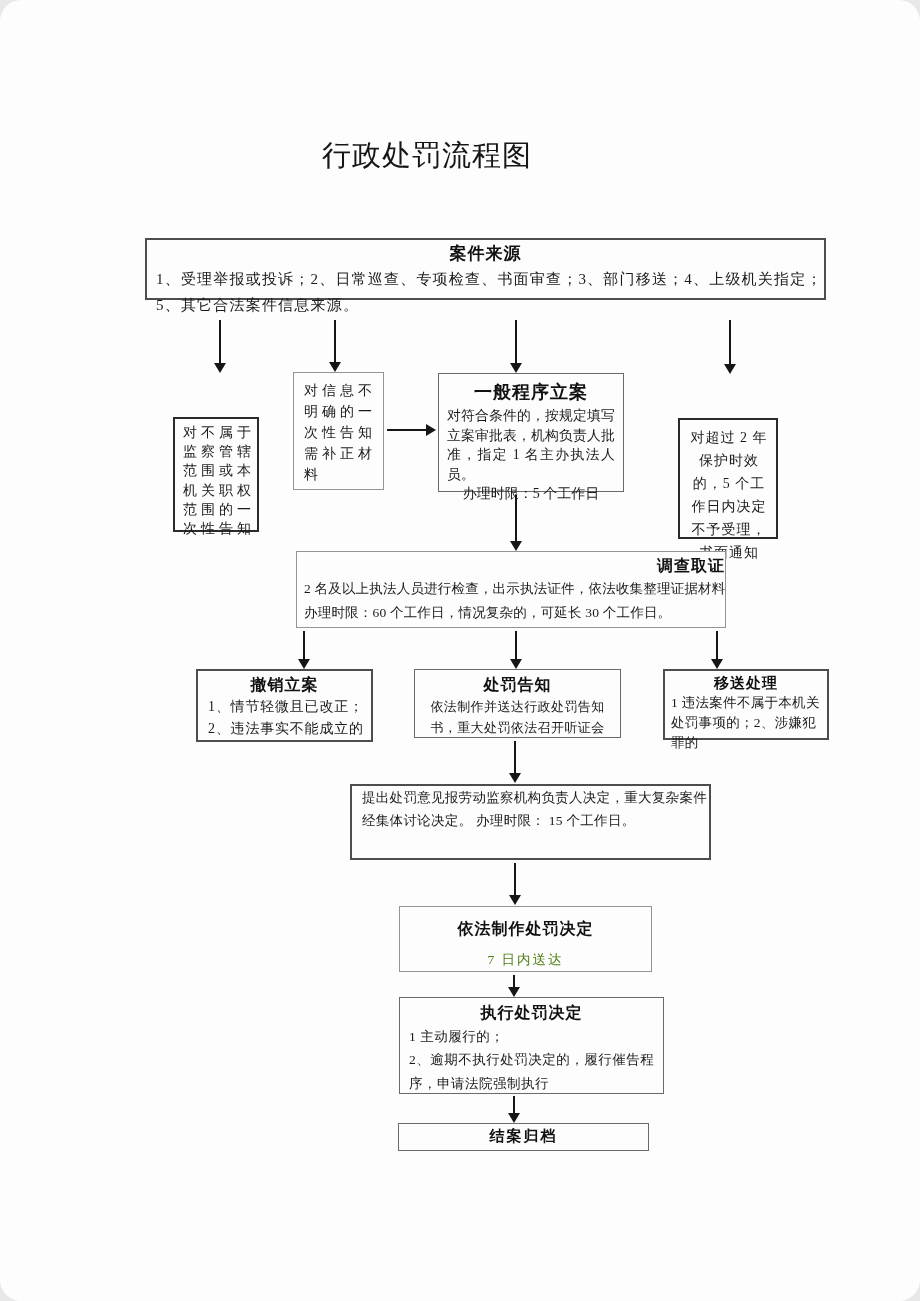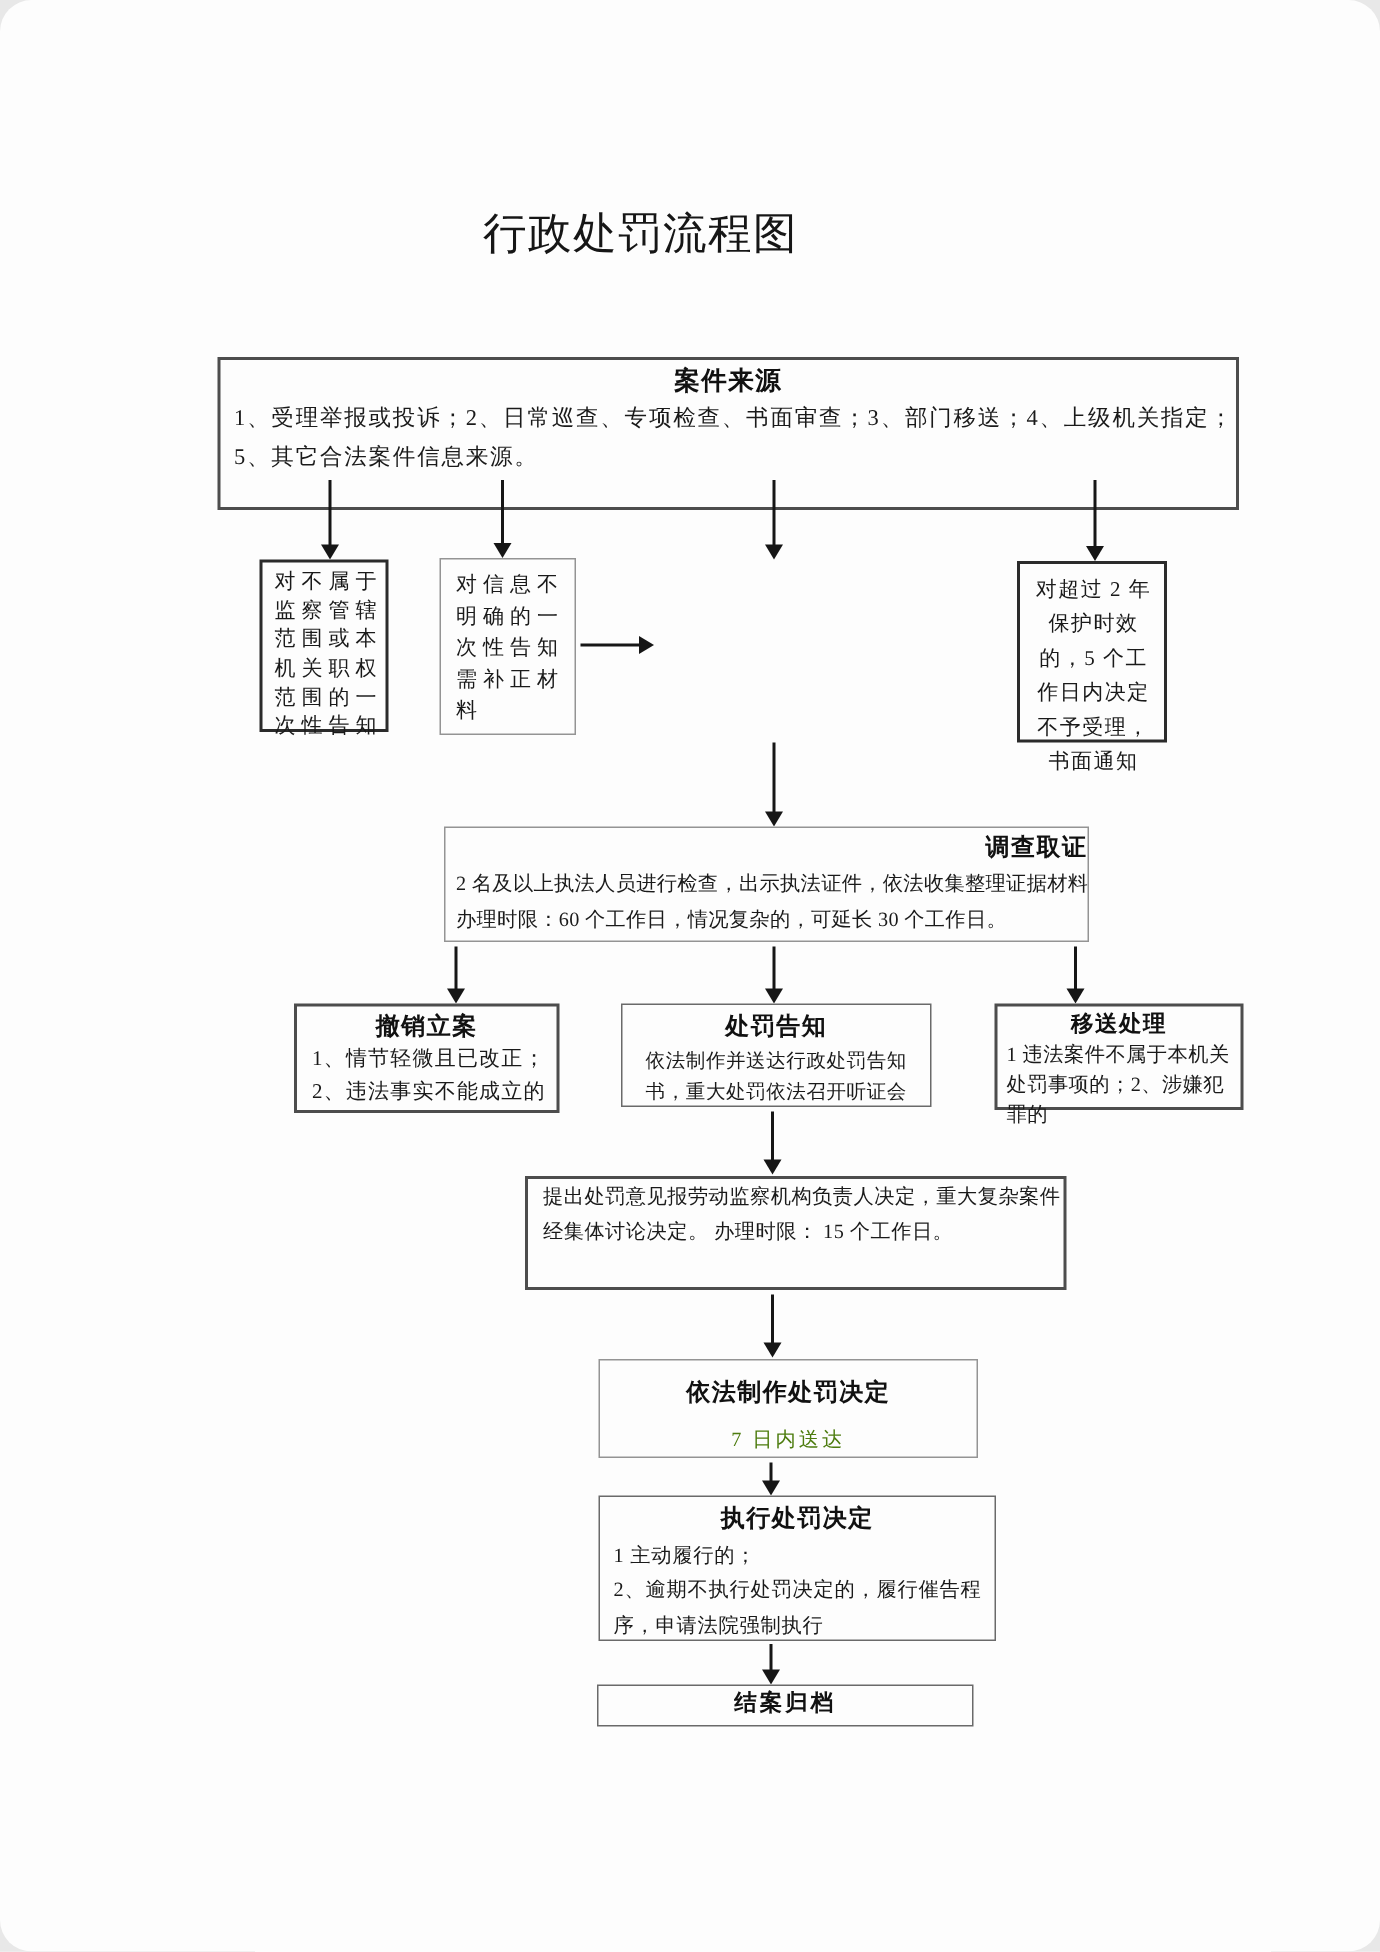--- a/index.html
+++ b/index.html
@@ -11,29 +11,29 @@
     color:#1a1a1a;
     overflow:hidden;
     border-radius:21px;
   }
   .doc-title{
     position:absolute;left:322px;top:136px;
     font-size:29px;letter-spacing:1px;font-weight:400;color:#161616;
     white-space:nowrap;
   }
   .box{position:absolute;box-sizing:border-box;background:#fdfdfd;}
-  .b-dark{border:2px solid #2b2b2b;}
+  .b-dark{border:2px solid #2b2b2b;margin-top:44px;}
   .b-mid{border:2px solid #4d4d4d;}
   .b-thin{border:1px solid #6a6a6a;}
   .b-light{border:1px solid #949494;}
   .bt{font-weight:bold;text-align:center;color:#111;}
   .nowrap{white-space:nowrap;overflow:hidden;}
 
   
-  .box-source{left:145px;top:238px;width:681px;height:102px;}
+  .box-source{left:145px;top:238px;width:681px;height:62px;}
   .box-source .bt{font-size:17px;line-height:24px;padding-top:2px;letter-spacing:1px;}
   .box-source .ln{font-size:15px;letter-spacing:1.2px;line-height:26px;padding:0 9px;}
 
   .box-notify{left:173px;top:373px;width:86px;height:115px;}
   .box-notify .bd{font-size:14px;letter-spacing:4px;line-height:19.2px;padding:4px 0 4px 8px;}
 
   .box-supp{left:293px;top:372px;width:91px;height:118px;}
   .box-supp .bd{font-size:14px;letter-spacing:4px;line-height:21px;padding:7px 0 7px 10px;}
 
   .box-filing{left:438px;top:373px;width:186px;height:119px;}
@@ -105,20 +105,25 @@
   <div class="box b-dark box-notify">
     <div class="bd">对不属于监察管辖范围或本机关职权范围的一次性告知</div>
   </div>
 
   <div class="box b-light box-supp">
     <div class="bd">对信息不明确的一次性告知需补正材料</div>
   </div>
 
   <div class="ah" style="left:387px;top:429px;width:40px;"></div>
 
+  <div class="box b-thin box-filing">
+    <div class="bt">一般程序立案</div>
+    <div class="bd">对符合条件的，按规定填写立案审批表，机构负责人批准，指定 1 名主办执法人员。</div>
+    <div class="dl">办理时限：5 个工作日</div>
+  </div>
 
   <div class="box b-dark box-overdue">
     <div class="bd">对超过 2 年保护时效的，5 个工作日内决定不予受理，书面通知</div>
   </div>
 
   <div class="av" style="left:515px;top:495px;height:47px;"></div>
 
   <div class="box b-light box-invest">
     <div class="bt">调查取证</div>
     <div class="ln nowrap">2 名及以上执法人员进行检查，出示执法证件，依法收集整理证据材料。</div>

